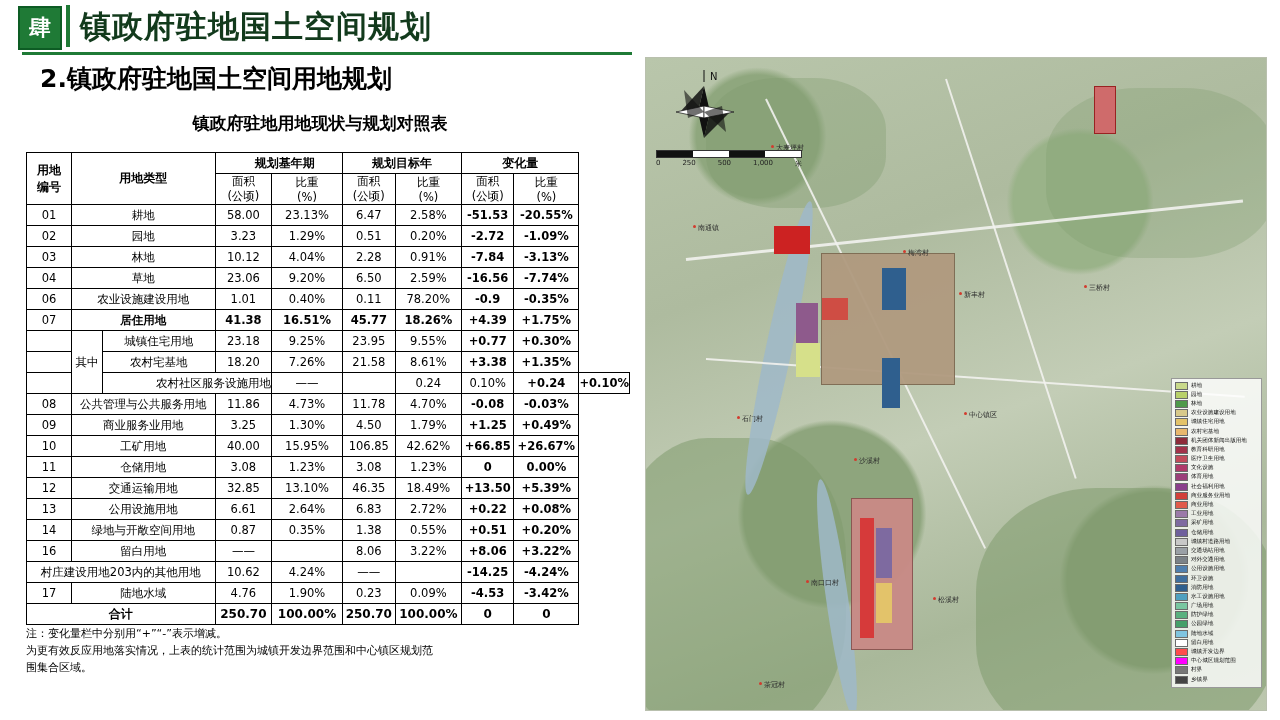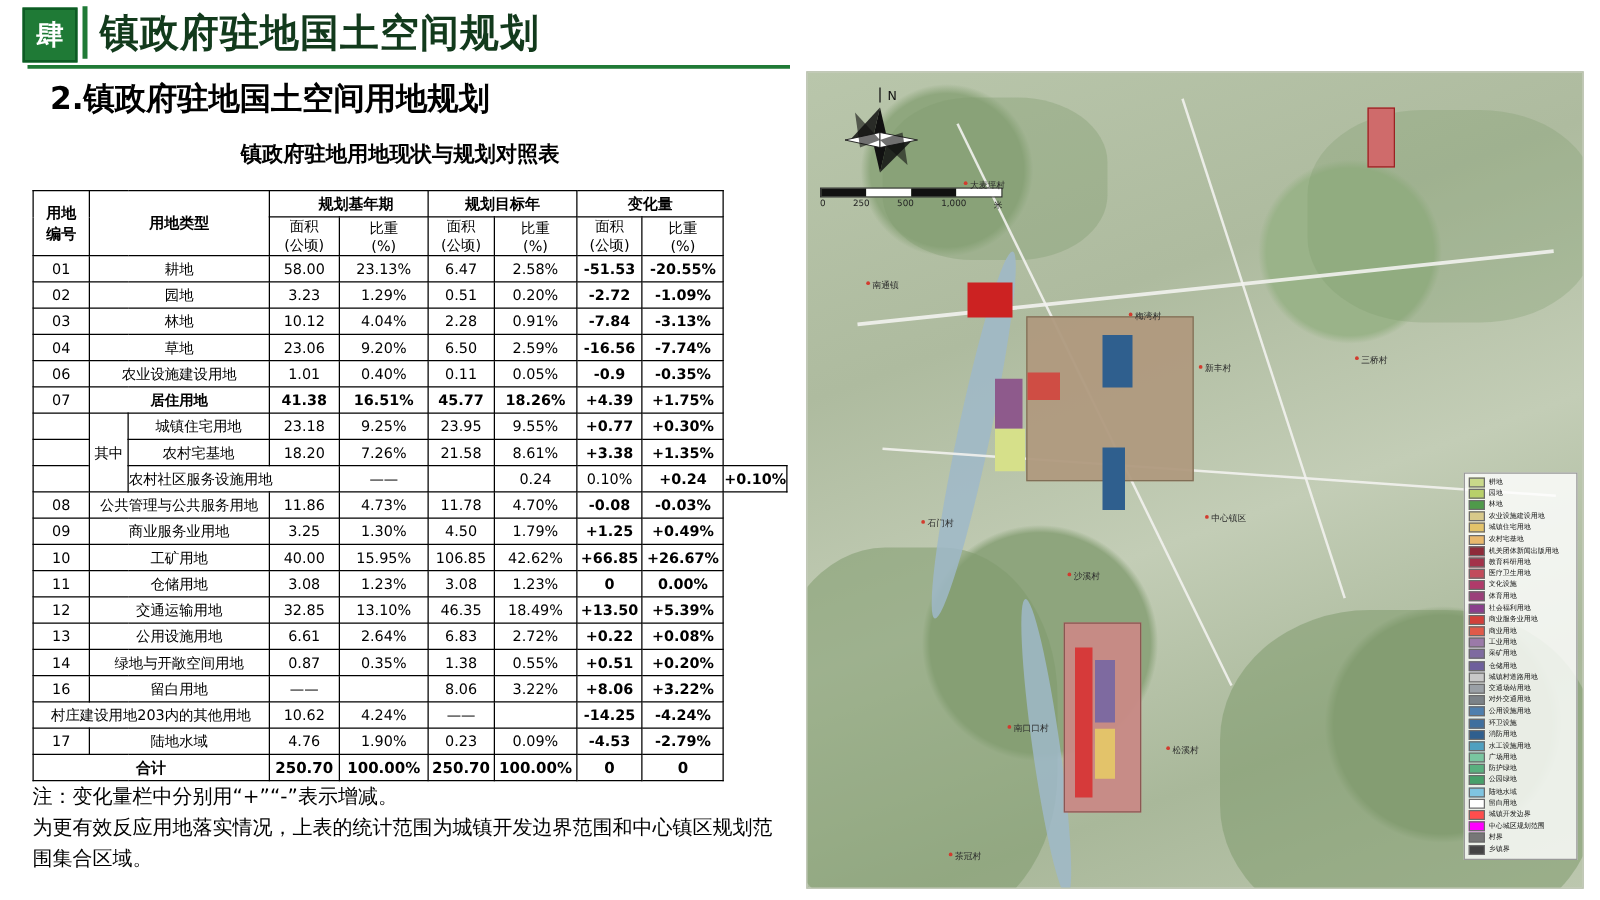--- a/index.html
+++ b/index.html
@@ -17,21 +17,21 @@
   .table-caption{position:absolute;left:0;top:112px;width:640px;text-align:center;font-size:17px;font-weight:bold;color:#000;font-family:"DejaVu Sans",sans-serif;}
 
   table.landuse{position:absolute;left:26px;top:152px;border-collapse:collapse;width:604px;font-family:"DejaVu Sans",sans-serif;}
   table.landuse td,table.landuse th{border:1px solid #000;font-size:11.5px;text-align:center;padding:0;height:20px;color:#000;}
   table.landuse .hd{font-weight:bold;font-size:12px;}
   table.landuse .name{font-size:11.5px;}
   table.landuse .bold{font-weight:bold;}
   table.landuse .chg{font-weight:bold;}
   .sub-hd{height:18px;margin-top:27px;}
 
-  .notes{position:absolute;left:26px;top:625px;width:600px;font-size:16px;line-height:1.55;color:#000;font-family:"DejaVu Sans",sans-serif;}
+  .notes{position:absolute;left:26px;top:625px;width:600px;font-size:11px;line-height:1.55;color:#000;font-family:"DejaVu Sans",sans-serif;}
 
   
   .map{position:absolute;left:645px;top:57px;width:620px;height:652px;background:#cfd6c4;overflow:hidden;border:1px solid #b9c0ae;}
   .map-bg{position:absolute;inset:0;background:
       radial-gradient(circle at 18% 12%, #8fa77e 0 8%, rgba(143,167,126,0) 9%),
       radial-gradient(circle at 70% 22%, #9ab389 0 10%, rgba(154,179,137,0) 11%),
       radial-gradient(circle at 30% 70%, #8ea57d 0 14%, rgba(142,165,125,0) 15%),
       radial-gradient(circle at 82% 80%, #8aa178 0 12%, rgba(138,161,120,0) 13%),
       linear-gradient(160deg,#b9c6ab 0%,#aebb9f 30%,#c3cdb6 55%,#a9b89a 78%,#bcc7ae 100%);}
   .map-green{position:absolute;background:#7f9a6d;opacity:.55;border-radius:40%;}
@@ -147,21 +147,21 @@
         <td class="">2.59%</td>
         <td class="chg">-16.56</td>
         <td class="chg">-7.74%</td>
       </tr>
       <tr>
         <td>06</td>
         <td class="name" colspan="2">农业设施建设用地</td>
         <td class="">1.01</td>
         <td class="">0.40%</td>
         <td class="">0.11</td>
-        <td class="">0.05%</td>
+        <td class="">78.20%</td>
         <td class="chg">-0.9</td>
         <td class="chg">-0.35%</td>
       </tr>
       <tr>
         <td>07</td>
         <td class="name bold" colspan="2">居住用地</td>
         <td class="bold">41.38</td>
         <td class="bold">16.51%</td>
         <td class="bold">45.77</td>
         <td class="bold">18.26%</td>
@@ -184,21 +184,21 @@
         <td class="name" style="text-align:center;">农村宅基地</td>
         <td class="">18.20</td>
         <td class="">7.26%</td>
         <td class="">21.58</td>
         <td class="">8.61%</td>
         <td class="chg">+3.38</td>
         <td class="chg">+1.35%</td>
       </tr>
       <tr>
         <td></td>
-        <td class="name" colspan="2" style="text-align:left;">农村社区服务设施用地</td>
+        <td class="name" colspan="2" style="text-align:right;">农村社区服务设施用地</td>
         <td class="">——</td>
         <td class=""></td>
         <td class="">0.24</td>
         <td class="">0.10%</td>
         <td class="chg">+0.24</td>
         <td class="chg">+0.10%</td>
       </tr>
       <tr>
         <td>08</td>
         <td class="name" colspan="2">公共管理与公共服务用地</td>
@@ -289,21 +289,21 @@
         <td class="chg">-4.24%</td>
       </tr>
       <tr>
         <td>17</td>
         <td class="name" colspan="2">陆地水域</td>
         <td class="">4.76</td>
         <td class="">1.90%</td>
         <td class="">0.23</td>
         <td class="">0.09%</td>
         <td class="chg">-4.53</td>
-        <td class="chg">-2.79%</td>
+        <td class="chg">-3.42%</td>
       </tr>
       <tr>
         <td class="hd" colspan="3">合计</td>
         <td class="hd">250.70</td>
         <td class="hd">100.00%</td>
         <td class="hd">250.70</td>
         <td class="hd">100.00%</td>
         <td class="hd">0</td>
         <td class="hd">0</td>
       </tr>

